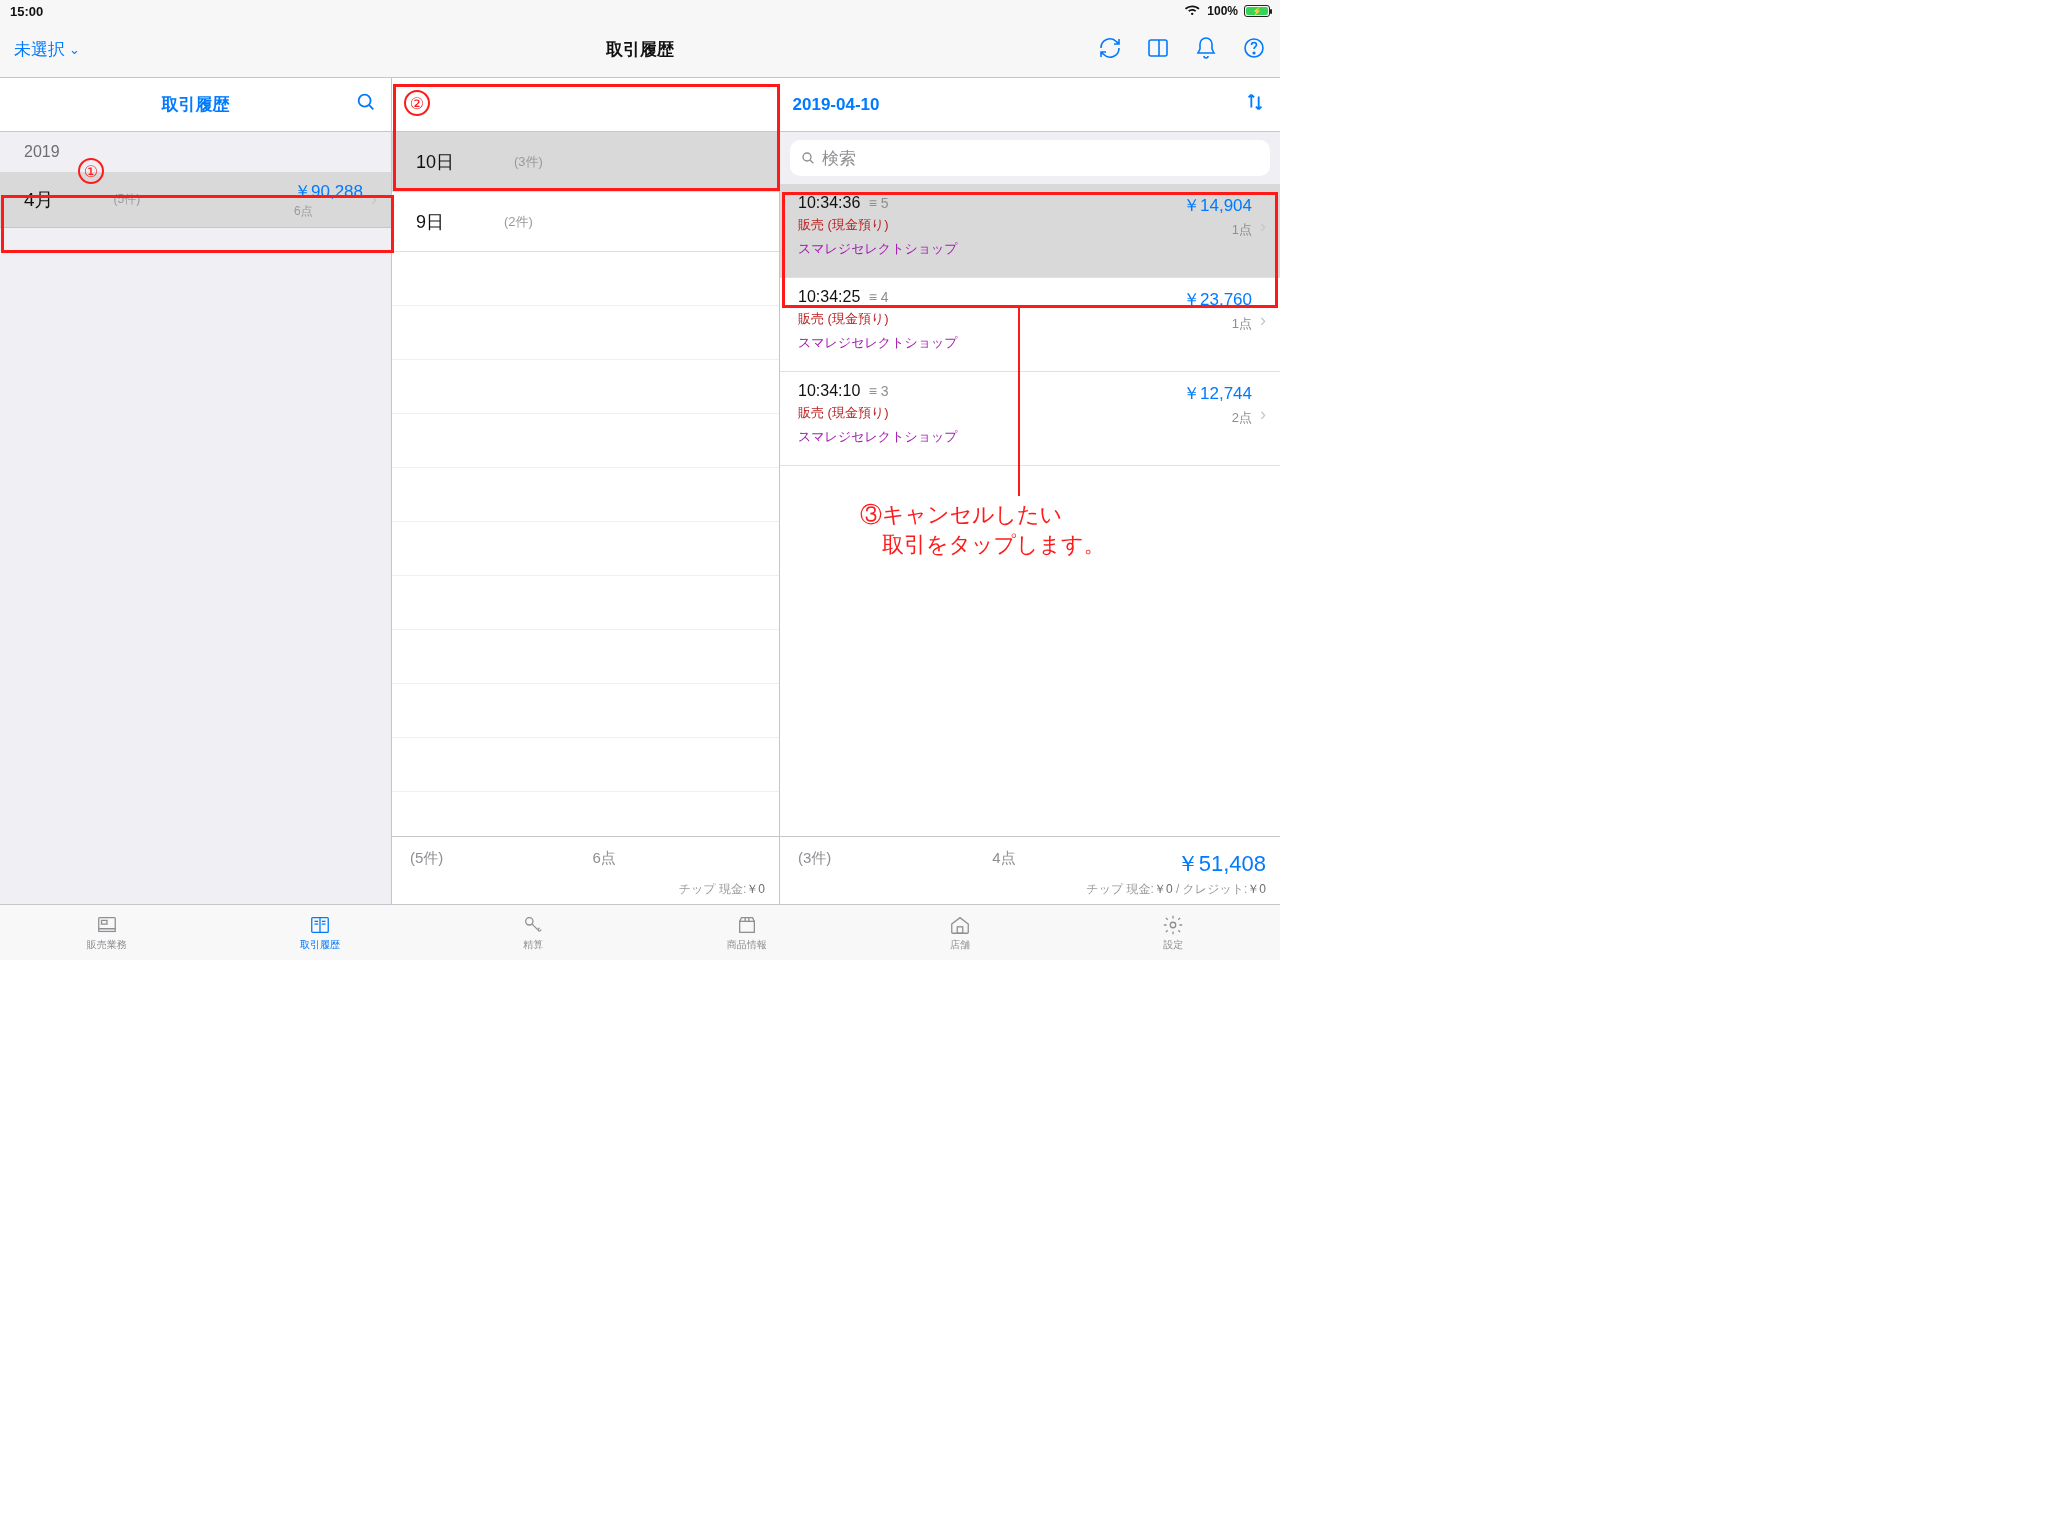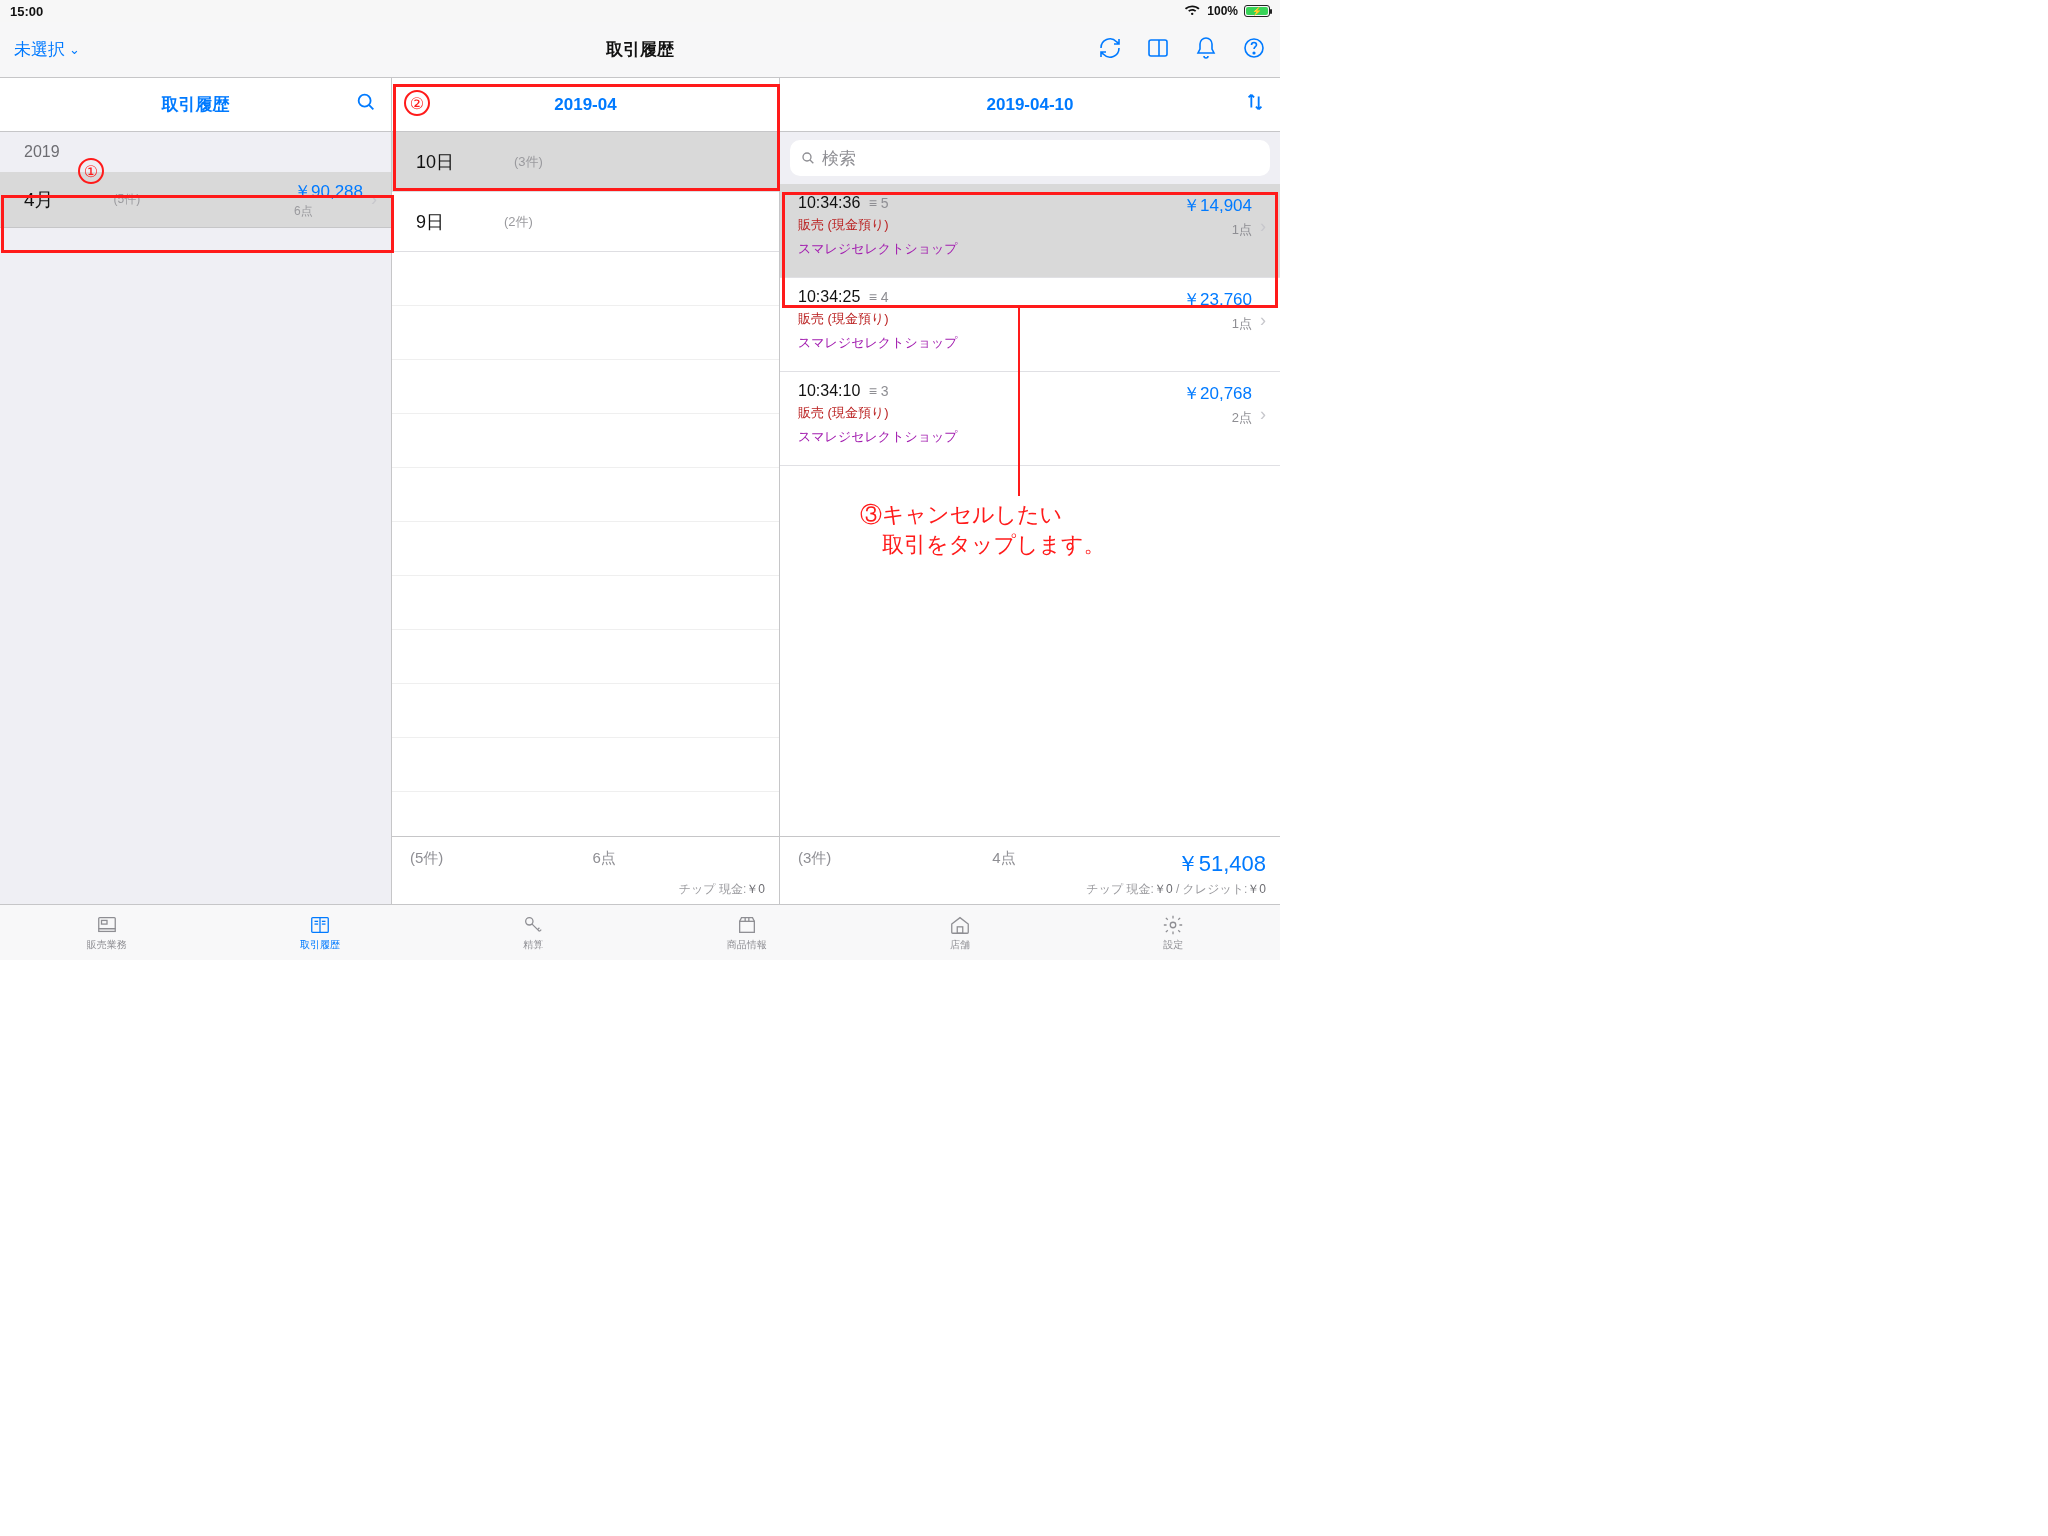--- a/index.html
+++ b/index.html
@@ -138,23 +138,20 @@
   </div>
 
   <div class="col-headers">
     <div class="col col1">
       <span>取引履歴</span>
       <span class="search-hd"><svg width="22" height="22" viewBox="0 0 24 24" fill="none" stroke="#007aff" stroke-width="2">
             <circle cx="10.5" cy="10.5" r="6.5"></circle>
             <line x1="20" y1="20" x2="15.2" y2="15.2"></line>
           </svg></span>
     </div>
-    <div class="col col2">
-      <span>2019-04</span>
-    </div>
     <div class="col col3">
       <span>2019-04-10</span>
       <span class="sort-hd"><svg width="22" height="22" viewBox="0 0 24 24" fill="none" stroke="#007aff" stroke-width="2">
             <path d="M8 4v14M8 4l-3 3M8 4l3 3M16 20V6M16 20l-3-3M16 20l3-3"></path>
           </svg></span>
     </div>
   </div>
 
   <div class="main">
 
@@ -240,21 +237,21 @@
           </div>
           <div class="tx-chev">›</div>
         </div>
         <div class="tx-row">
           <div class="tx-left">
             <div class="l1"><span>10:34:10</span> <span class="sid">≡ 3</span></div>
             <div class="l2">販売 (現金預り)</div>
             <div class="l3">スマレジセレクトショップ</div>
           </div>
           <div class="tx-right">
-            <div class="amt">￥20,768</div>
+            <div class="amt">￥12,744</div>
             <div class="pts">2点</div>
           </div>
           <div class="tx-chev">›</div>
         </div>
       </div>
       <div class="summary">
         <div class="top">
           <span>(3件)</span>
           <span>4点</span>
           <span class="big">￥51,408</span>

